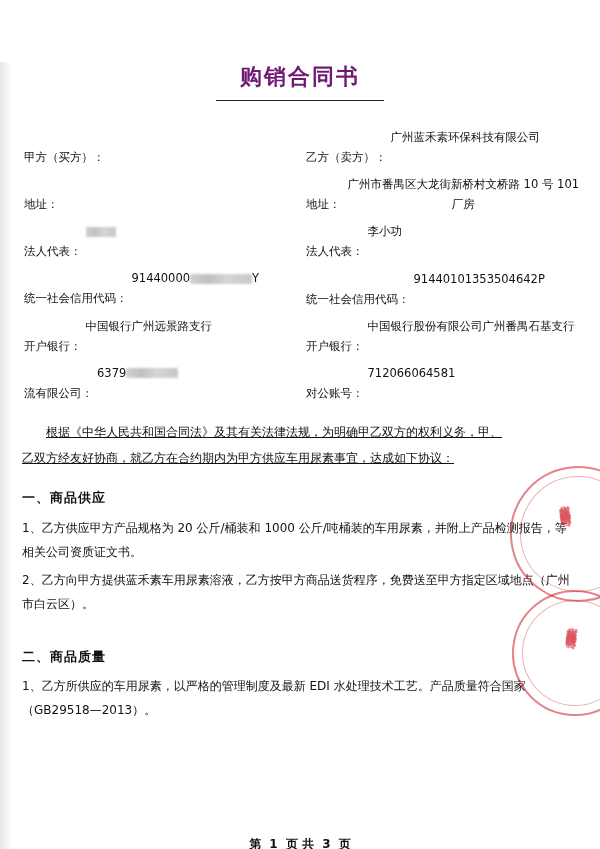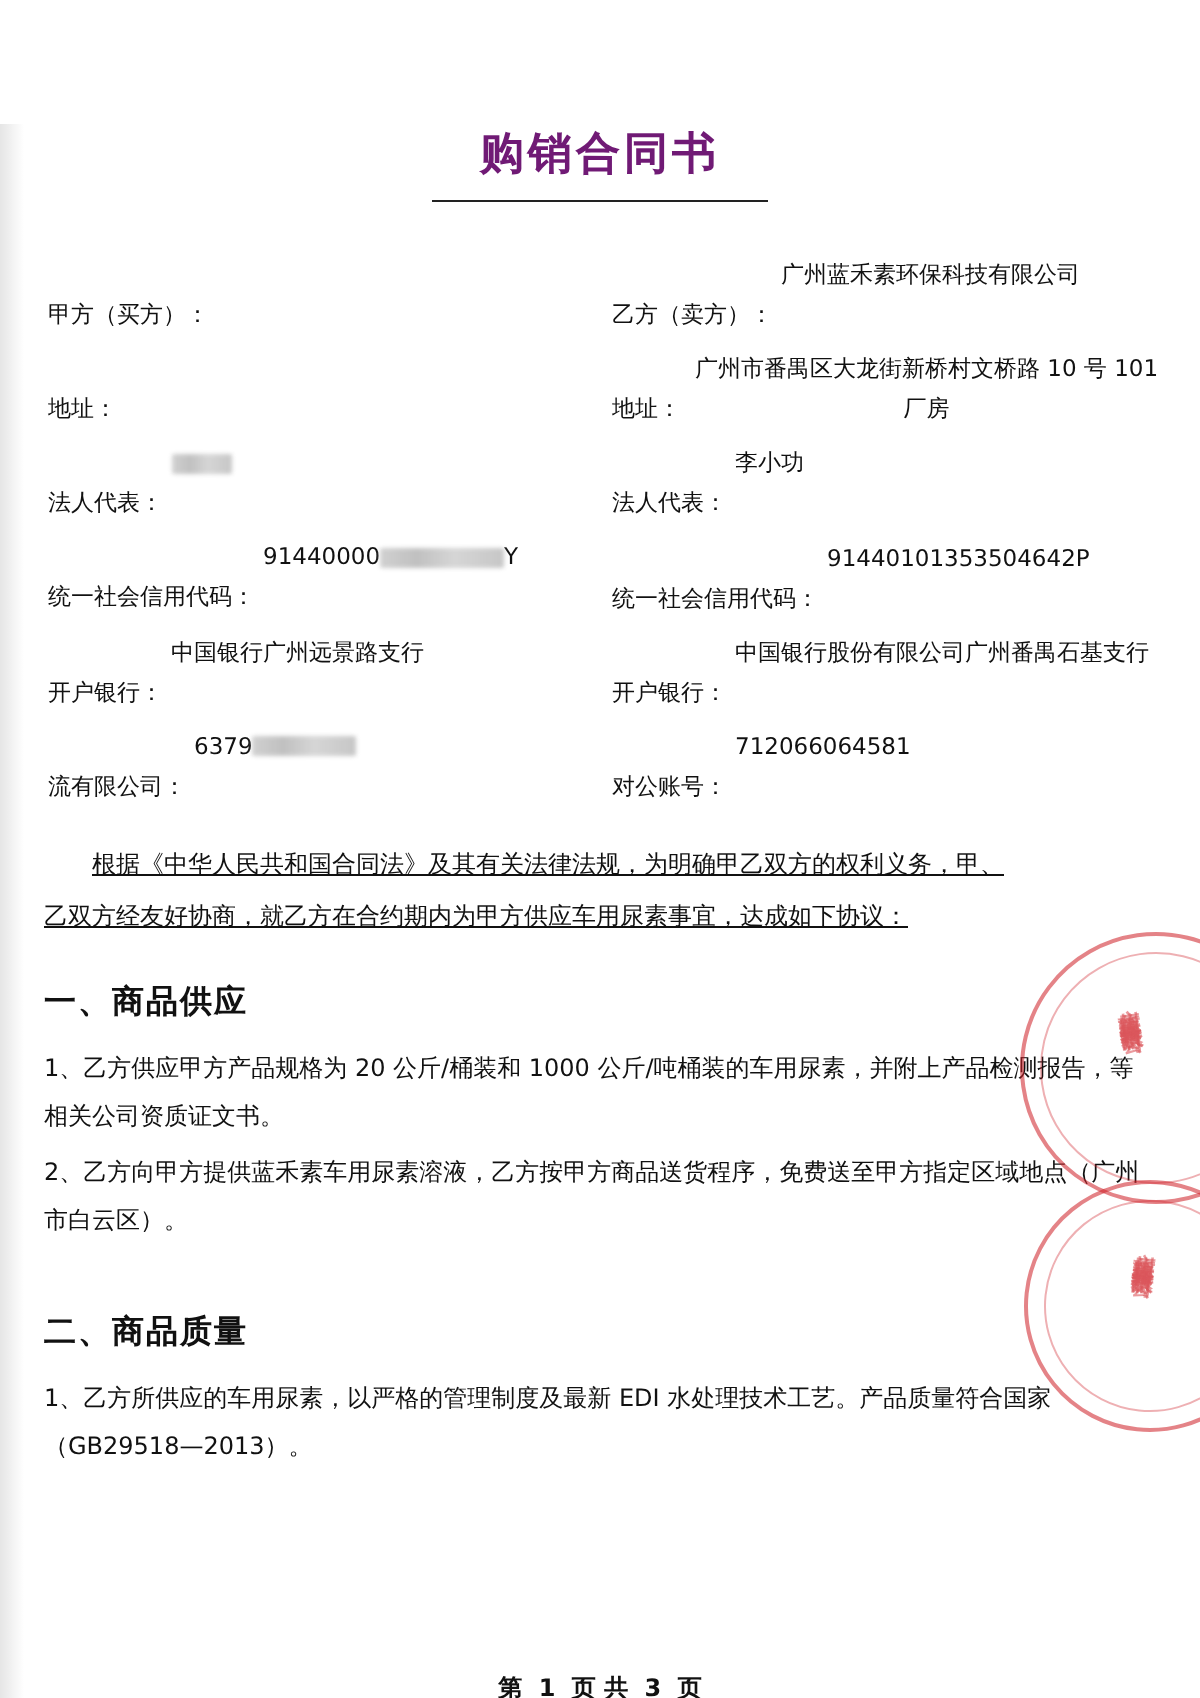--- a/index.html
+++ b/index.html
@@ -97,21 +97,21 @@
   }
   .para {
     text-indent: 0;
     margin: 0 0 2px 0;
     text-decoration: underline;
   }
   .para.indent {
     text-indent: 24px;
   }
   .section-head {
-    font-size: 16px;
+    font-size: 13px;
     font-weight: bold;
     margin: 14px 0 4px 0;
     letter-spacing: 1px;
   }
   .item {
     margin: 0 0 4px 0;
     line-height: 2.0;
   }
   .gap {
     height: 10px;

